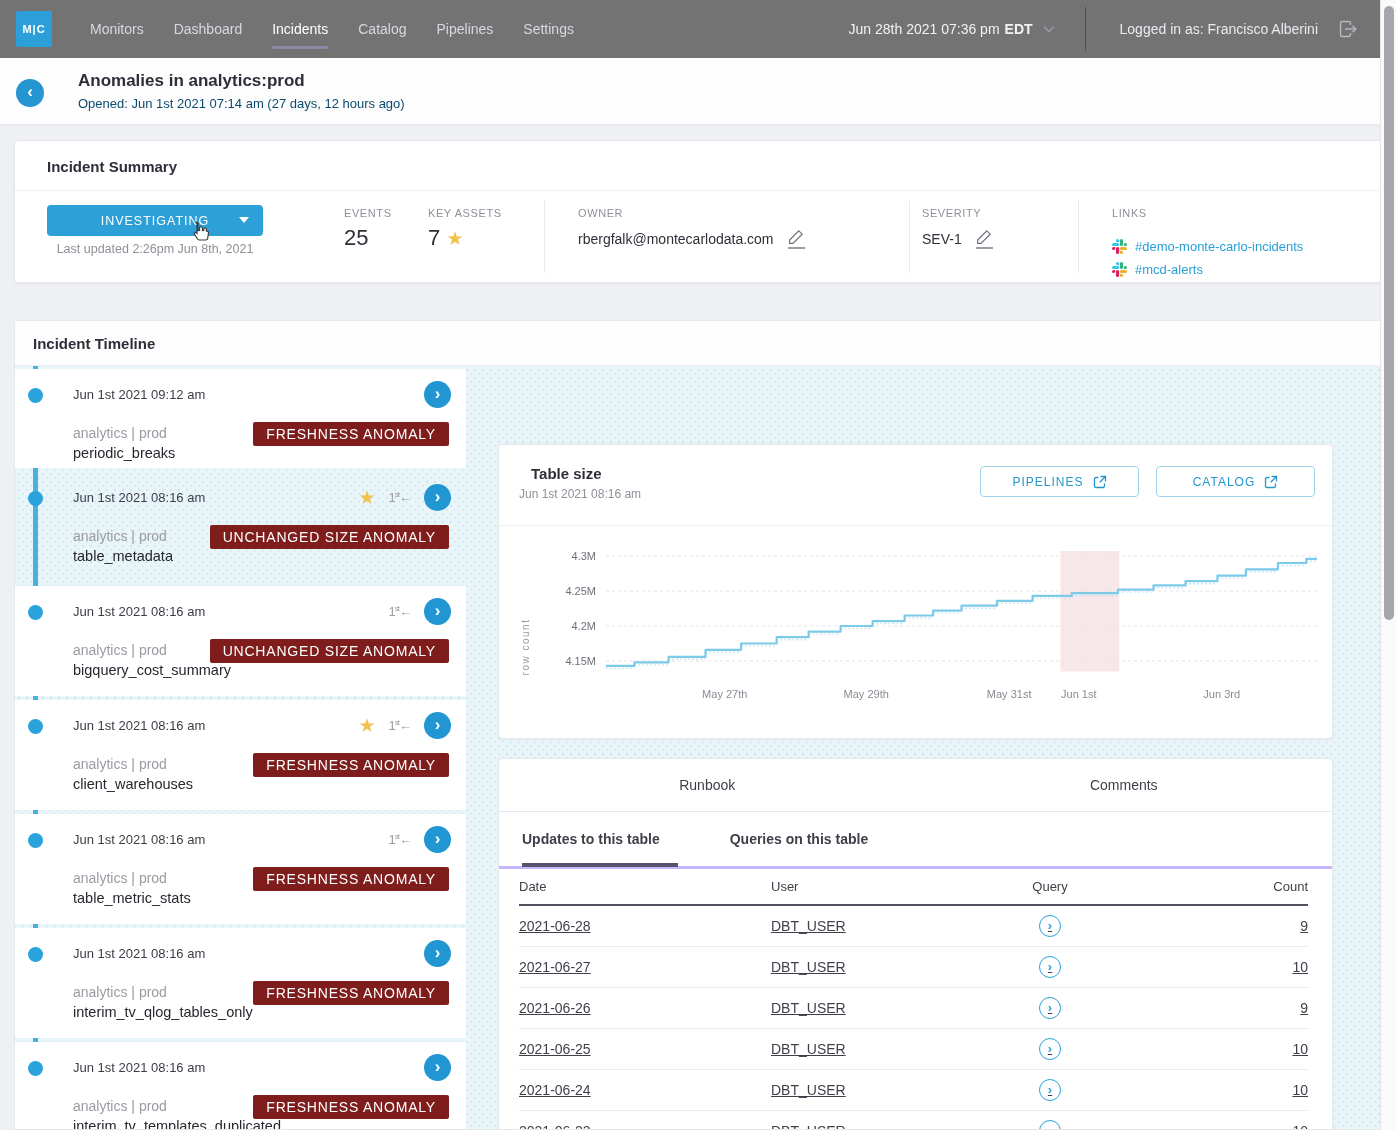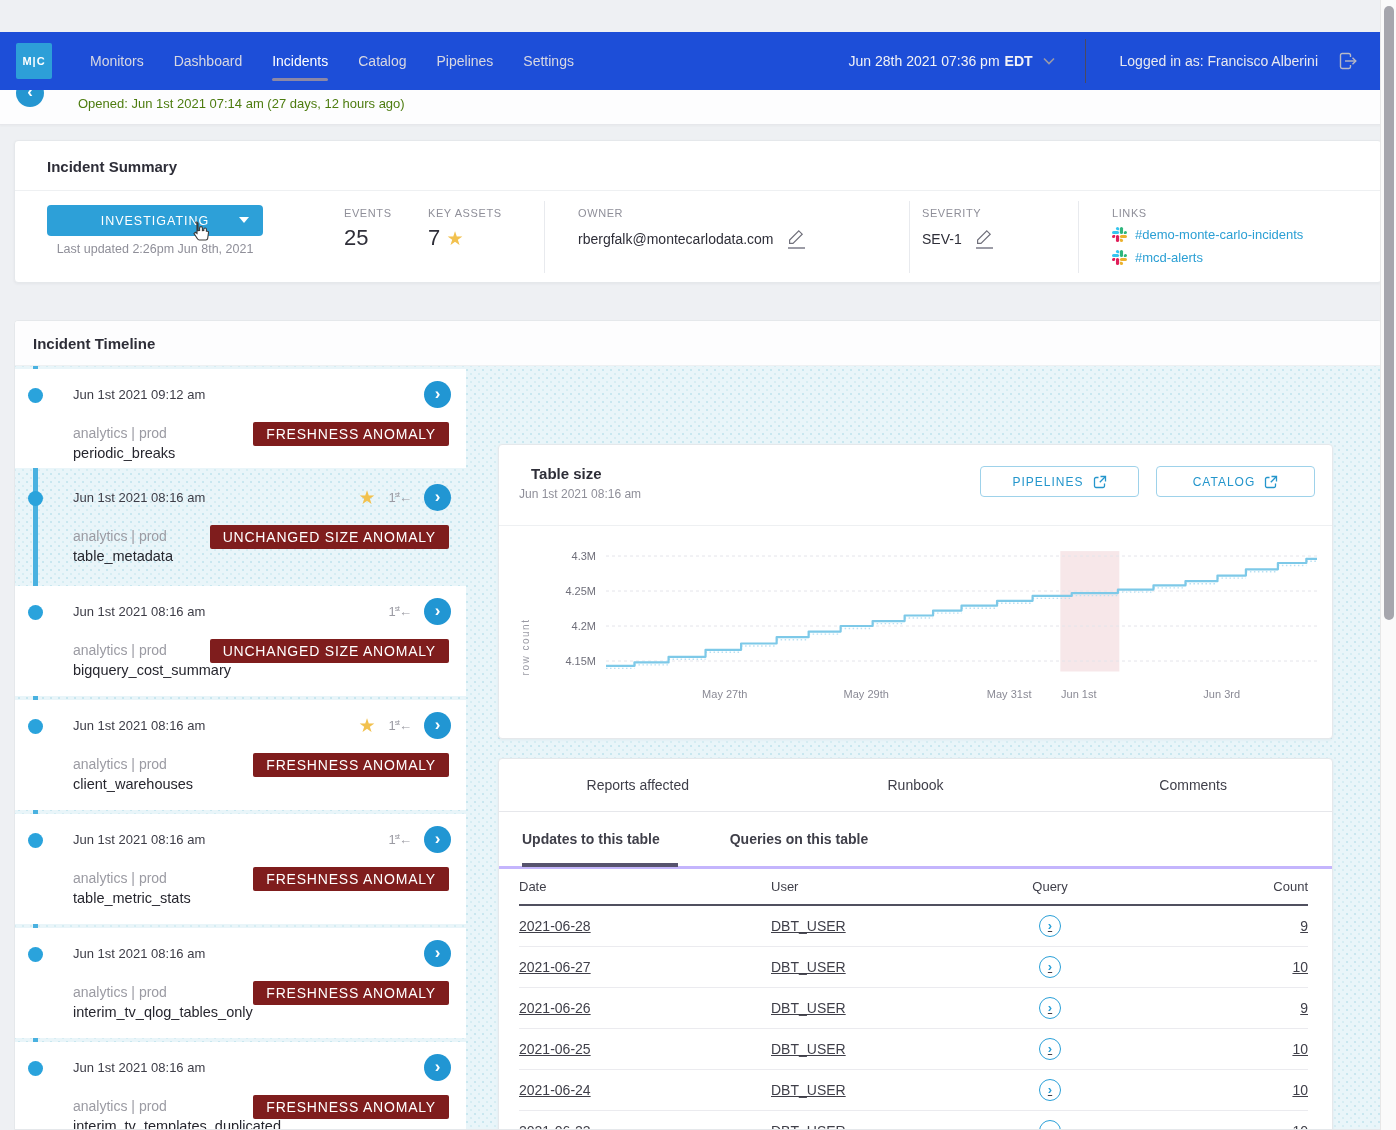--- a/index.html
+++ b/index.html
@@ -1,56 +1,56 @@
 <!DOCTYPE html>
 <html><head>
 <meta charset="utf-8">
 <style>
   * { margin:0; padding:0; box-sizing:border-box; }
   html,body { width:1396px; height:1130px; overflow:hidden; }
   body { font-family:"Liberation Sans", sans-serif; background:#eef0f3; position:relative; }
   .page { position:absolute; inset:0; }
 
   
-  .topnav { position:absolute; top:0; left:0; width:1396px; height:58px; background:#1d4ed8; display:flex; align-items:center; padding:0 36px 0 16px; z-index:5;margin-top:32px; }
+  .topnav { position:absolute; top:0; left:0; width:1396px; height:58px; background:#737373; display:flex; align-items:center; padding:0 36px 0 16px; z-index:5; }
   .logo { width:36px; height:36px; background:#2d9fd8; border-radius:2px; color:#fff; font-size:11px; font-weight:bold; display:flex; align-items:center; justify-content:center; letter-spacing:1px; margin-right:38px; cursor:pointer; }
   .nav-items { display:flex; align-items:center; height:66px; }
   .nav-item { color:#d8d8e2; font-size:14px; margin-right:30px; height:58px; display:flex; align-items:center; position:relative; cursor:pointer; }
   .nav-item.active { color:#ffffff; }
   .nav-item.active::after { content:""; position:absolute; left:0; right:0; bottom:9px; height:3px; background:#8c88a6; border-radius:2px; }
   .nav-right { margin-left:auto; display:flex; align-items:center; }
   .nav-datetime { display:flex; align-items:center; color:#f2f2f6; font-size:14px; cursor:pointer; }
   .nav-datetime b { margin-left:5px; }
   .chev-down { margin-left:10px; display:flex; }
   .nav-divider { width:1px; height:44px; background:#4a4960; margin:0 34px 0 30px; }
   .nav-user { color:#e9e9f0; font-size:14px; margin-right:18px; }
   .logout { display:flex; cursor:pointer; }
 
   
   .pagehead { position:absolute; top:58px; left:0; width:1396px; height:67px; background:#fdfdfe; border-bottom:1px solid #e6e7eb; box-shadow:0 1px 2px rgba(40,40,60,.04); }
   .back-circle { position:absolute; left:16px; top:21px; width:28px; height:28px; border-radius:50%; background:#2596d1; color:#fff; display:flex; align-items:center; justify-content:center; font-size:17px; font-weight:bold; cursor:pointer; padding-bottom:2px; }
   .ph-title { position:absolute; left:78px; top:13px; font-size:17px; font-weight:700; color:#2e2e38; }
-  .ph-sub { position:absolute; left:78px; top:38px; font-size:13px; color:#4d7c0f; }
+  .ph-sub { position:absolute; left:78px; top:38px; font-size:13px; color:#0c4a6e; }
 
   
   .card { background:#fff; border:1px solid #e5e8eb; border-radius:4px; box-shadow:0 1px 3px rgba(40,40,60,.05); }
   .summary { position:absolute; top:140px; left:14px; width:1368px; height:143px; }
   .summary-title { position:absolute; left:32px; top:17px; font-size:15px; font-weight:700; color:#2e2e38; }
   .summary-divider { position:absolute; left:0; right:0; top:49px; height:1px; background:#eef0f2; }
   .status-btn { position:absolute; left:32px; top:64px; width:216px; height:31px; background:#2da0d8; border-radius:4px; color:#fff; display:flex; align-items:center; justify-content:center; font-size:12.5px; letter-spacing:1px; cursor:pointer; }
   .status-caret { position:absolute; right:14px; top:12px; width:0; height:0; border-left:5px solid transparent; border-right:5px solid transparent; border-top:6px solid #fff; }
   .status-updated { position:absolute; left:32px; top:101px; width:216px; text-align:center; font-size:12.5px; color:#8f8f99; }
   .sum-label { font-size:11px; letter-spacing:.6px; color:#8f8f99; }
   .sum-big { font-size:22px; color:#2e2e38; margin-top:6px; }
   .sum-col { position:absolute; top:66px; }
   .vdiv { position:absolute; top:60px; height:72px; width:1px; background:#e8eaee; }
   .owner-val { display:flex; align-items:center; margin-top:10px; font-size:14px; color:#2e2e38; }
   .edit-ic { margin-left:14px; display:inline-flex; flex-direction:column; align-items:center; cursor:pointer; }
   .edit-ic .bar { width:17px; height:1.5px; background:#9c9ca6; margin-top:2px; }
-  .links-list { margin-top:8px; }
+  .links-list { margin-top:20px; }
   .slack-link { display:flex; align-items:center; font-size:13px; color:#2a9fd4; margin-bottom:8px; cursor:pointer; }
   .slack-ic { display:flex; margin-right:8px; }
 
   
   .tl-section { position:absolute; top:320px; left:14px; width:1368px; height:810px; background:#fff; border:1px solid #e5e8eb; border-radius:4px 4px 0 0; overflow:hidden; }
   .tl-head { height:45px; background:#fdfdfe; border-bottom:1px solid #eef0f2; display:flex; align-items:center; padding-left:18px; }
   .tl-title { font-size:15px; font-weight:700; color:#2e2e38;text-align:right; }
   .tl-body { position:relative; height:765px;
     background-color:#e9f5f9;
     background-image:radial-gradient(rgba(125,198,216,.30) 1px, transparent 1.3px), radial-gradient(rgba(125,198,216,.18) 1px, transparent 1.3px);
@@ -361,21 +361,20 @@
             <text x="510.13699999999994" y="173" text-anchor="middle" fill="#8a8a95" font-size="11">May 31st</text>
             <text x="579.815" y="173" text-anchor="middle" fill="#8a8a95" font-size="11">Jun 1st</text>
             <text x="722.726" y="173" text-anchor="middle" fill="#8a8a95" font-size="11">Jun 3rd</text>
             <path d="M107 143.40000000000003 L135.44 143.40000000000003 M135.44 139.9000000000001 L169.56799999999998 139.9000000000001 M169.56799999999998 134.3000000000001 L206.54000000000002 134.3000000000001 M206.54000000000002 127.29999999999961 L242.09 127.29999999999961 M242.09 121 L277.64 121 M277.64 114.69999999999976 L309.635 114.69999999999976 M309.635 109.09999999999975 L341.63 109.09999999999975 M341.63 103.49999999999974 L373.625 103.49999999999974 M373.625 98.59999999999998 L405.62 98.59999999999998 M405.62 92.99999999999997 L434.06 92.99999999999997 M434.06 88.09999999999958 L462.5 88.09999999999958 M462.5 83.19999999999982 L498.05 83.19999999999982 M498.05 78.30000000000004 L533.5999999999999 78.30000000000004 M533.5999999999999 73.39999999999965 L572.705 73.39999999999965 M572.705 70.59999999999995 L618.92 70.59999999999995 M618.92 67.10000000000002 L654.47 67.10000000000002 M654.47 62.89999999999987 L686.4649999999999 62.89999999999987 M686.4649999999999 58.69999999999971 L718.46 58.69999999999971 M718.46 53.09999999999971 L746.9 53.09999999999971 M746.9 46.80000000000009 L778.895 46.80000000000009 M778.895 40.49999999999985 L807.335 40.49999999999985 M807.335 36.29999999999969 L818 36.29999999999969 " stroke="#b9e0f2" stroke-width="1.4" fill="none" stroke-dasharray="1.5,2.5"></path>
             <path d="M107 140.90000000000003 L135.44 140.90000000000003 L135.44 137.4000000000001 L169.56799999999998 137.4000000000001 L169.56799999999998 131.8000000000001 L206.54000000000002 131.8000000000001 L206.54000000000002 124.79999999999961 L242.09 124.79999999999961 L242.09 118.5 L277.64 118.5 L277.64 112.19999999999976 L309.635 112.19999999999976 L309.635 106.59999999999975 L341.63 106.59999999999975 L341.63 100.99999999999974 L373.625 100.99999999999974 L373.625 96.09999999999998 L405.62 96.09999999999998 L405.62 90.49999999999997 L434.06 90.49999999999997 L434.06 85.59999999999958 L462.5 85.59999999999958 L462.5 80.69999999999982 L498.05 80.69999999999982 L498.05 75.80000000000004 L533.5999999999999 75.80000000000004 L533.5999999999999 70.89999999999965 L572.705 70.89999999999965 L572.705 68.09999999999995 L618.92 68.09999999999995 L618.92 64.60000000000002 L654.47 64.60000000000002 L654.47 60.39999999999987 L686.4649999999999 60.39999999999987 L686.4649999999999 56.19999999999971 L718.46 56.19999999999971 L718.46 50.59999999999971 L746.9 50.59999999999971 L746.9 44.30000000000009 L778.895 44.30000000000009 L778.895 37.99999999999985 L807.335 37.99999999999985 L807.335 33.79999999999969 L818 33.79999999999969 " stroke="#7dc9e8" stroke-width="2.2" fill="none" stroke-linejoin="round"></path>
           </svg>
       </div>
 
       <div class="card tabs-card">
         <div class="main-tabs">
-            <div class="main-tab">Reports affected</div>
             <div class="main-tab">Runbook</div>
             <div class="main-tab">Comments</div>
           </div>
         <div class="sub-tabs">
             <div class="sub-tab active">Updates to this table</div>
             <div class="sub-tab">Queries on this table</div>
           </div>
         <div class="qtable">
           <div class="trow head">
             <div class="th">Date</div>

